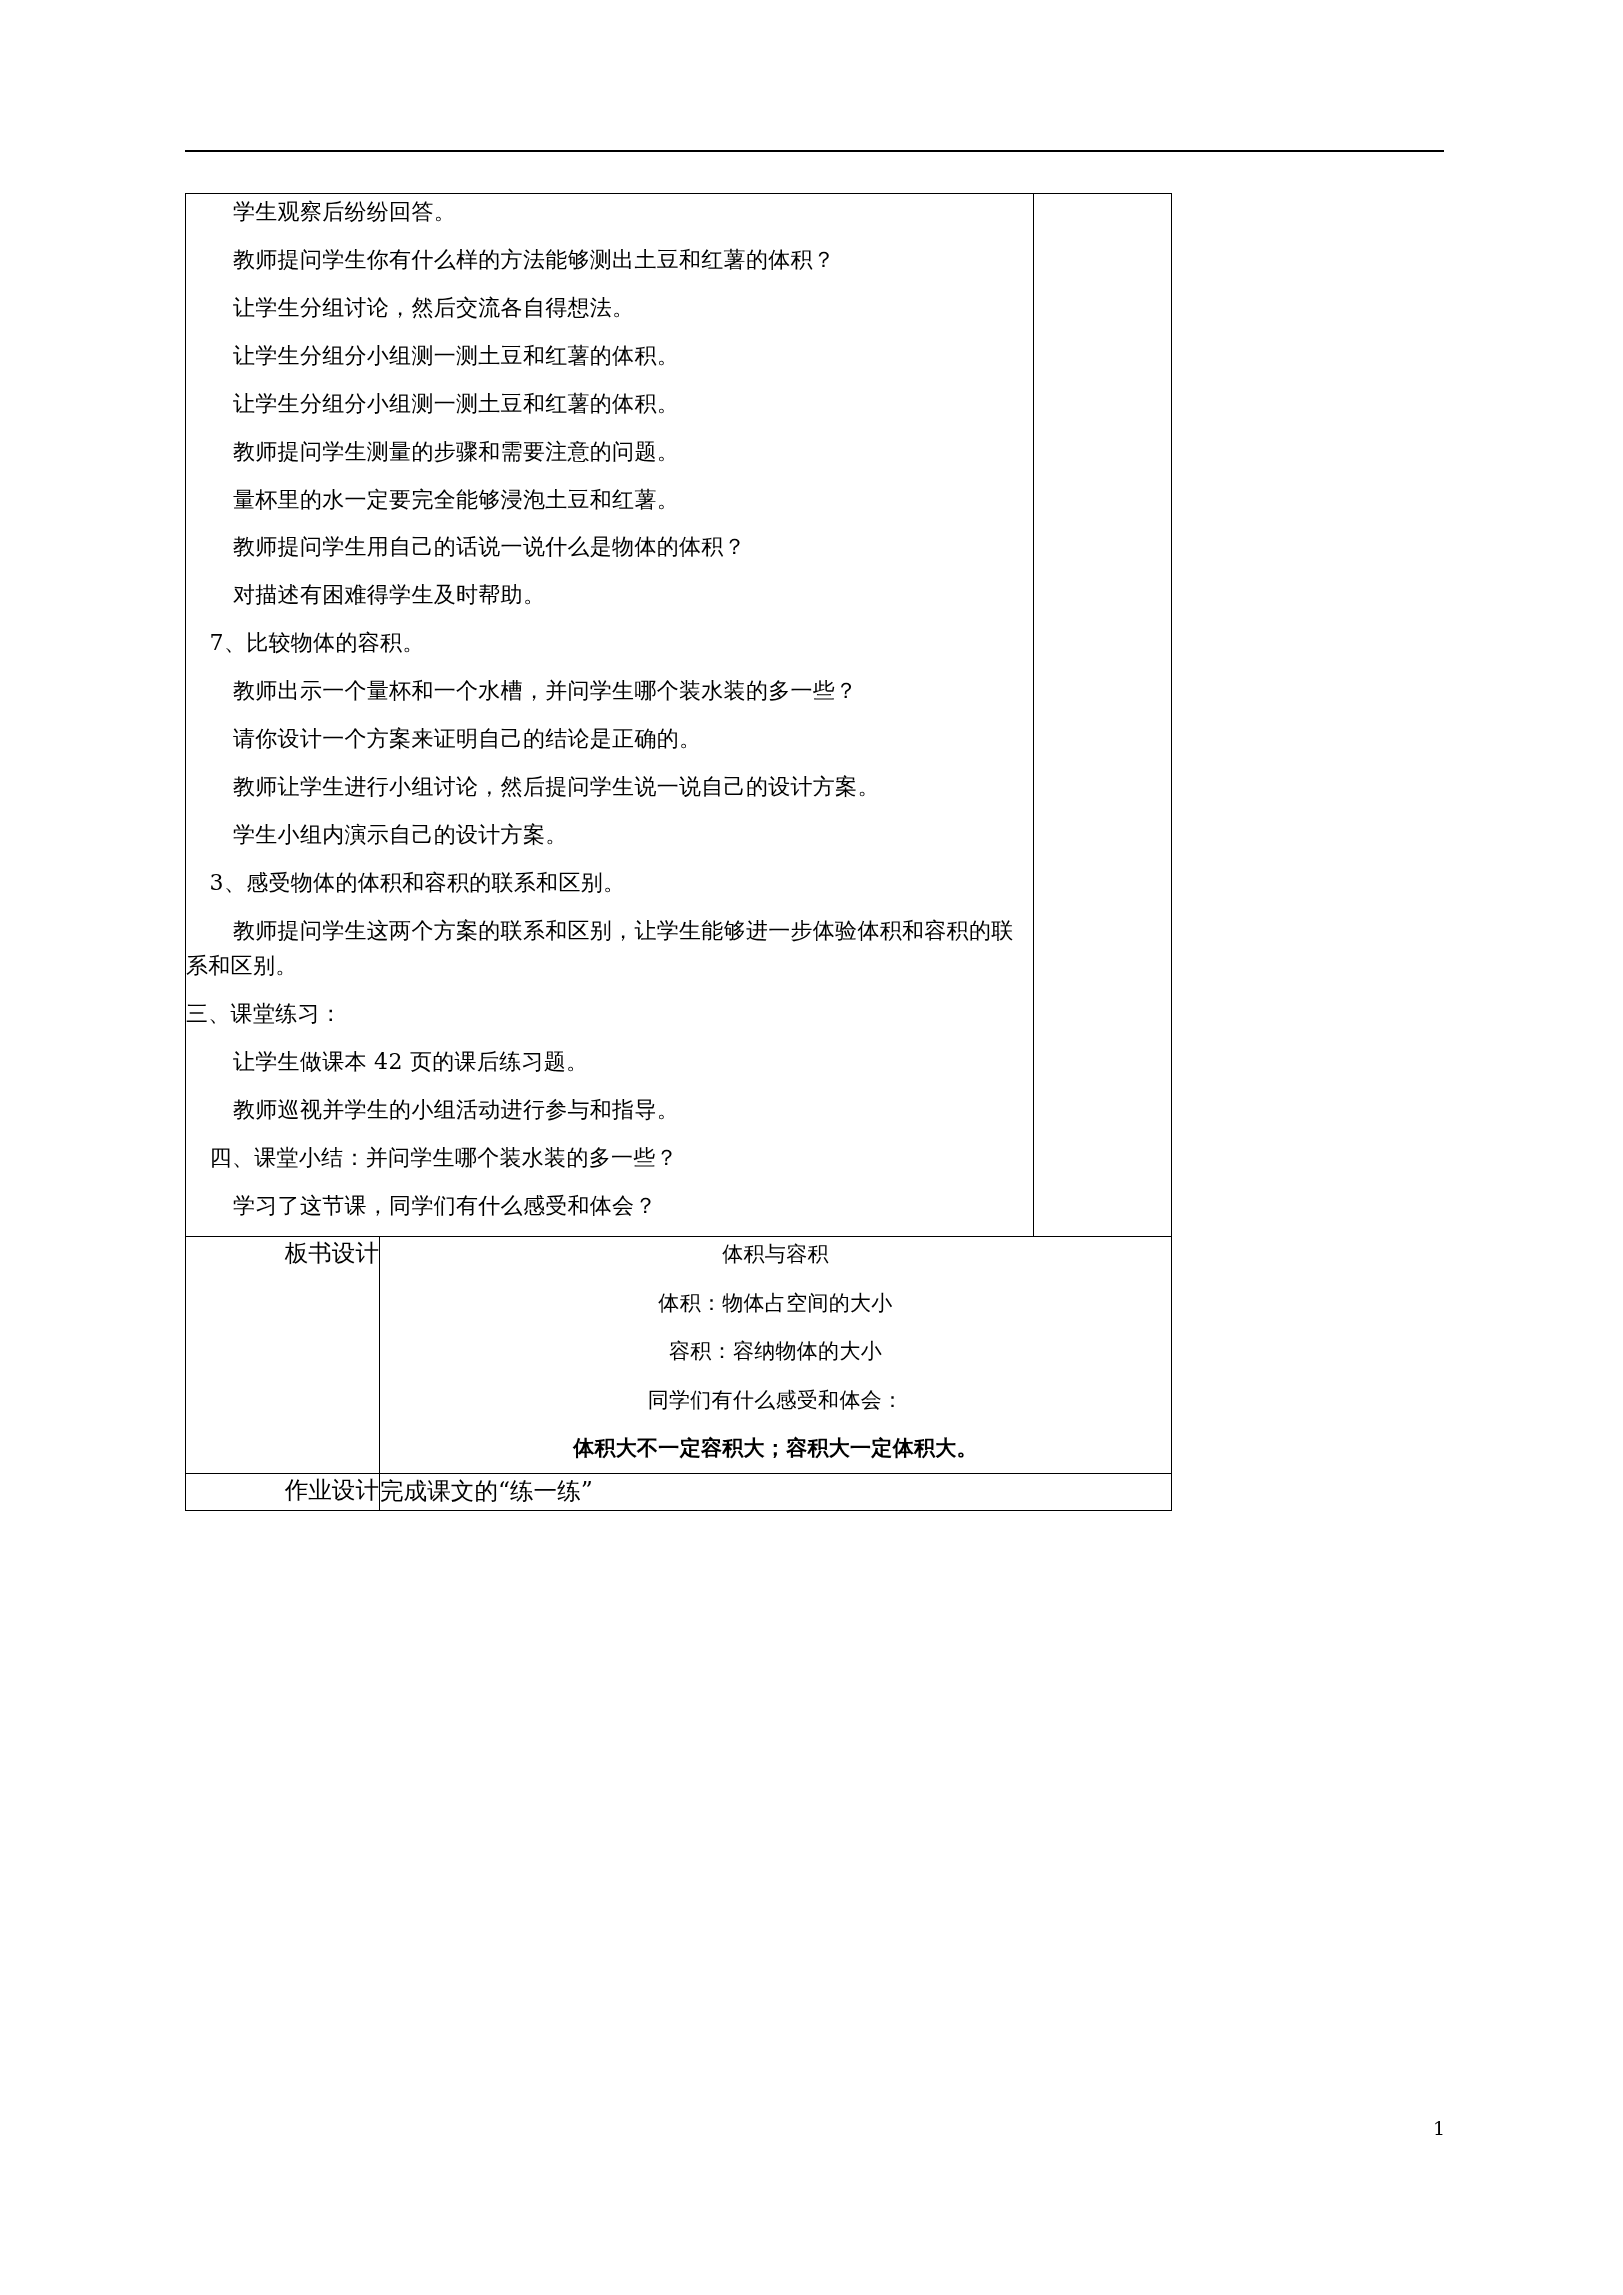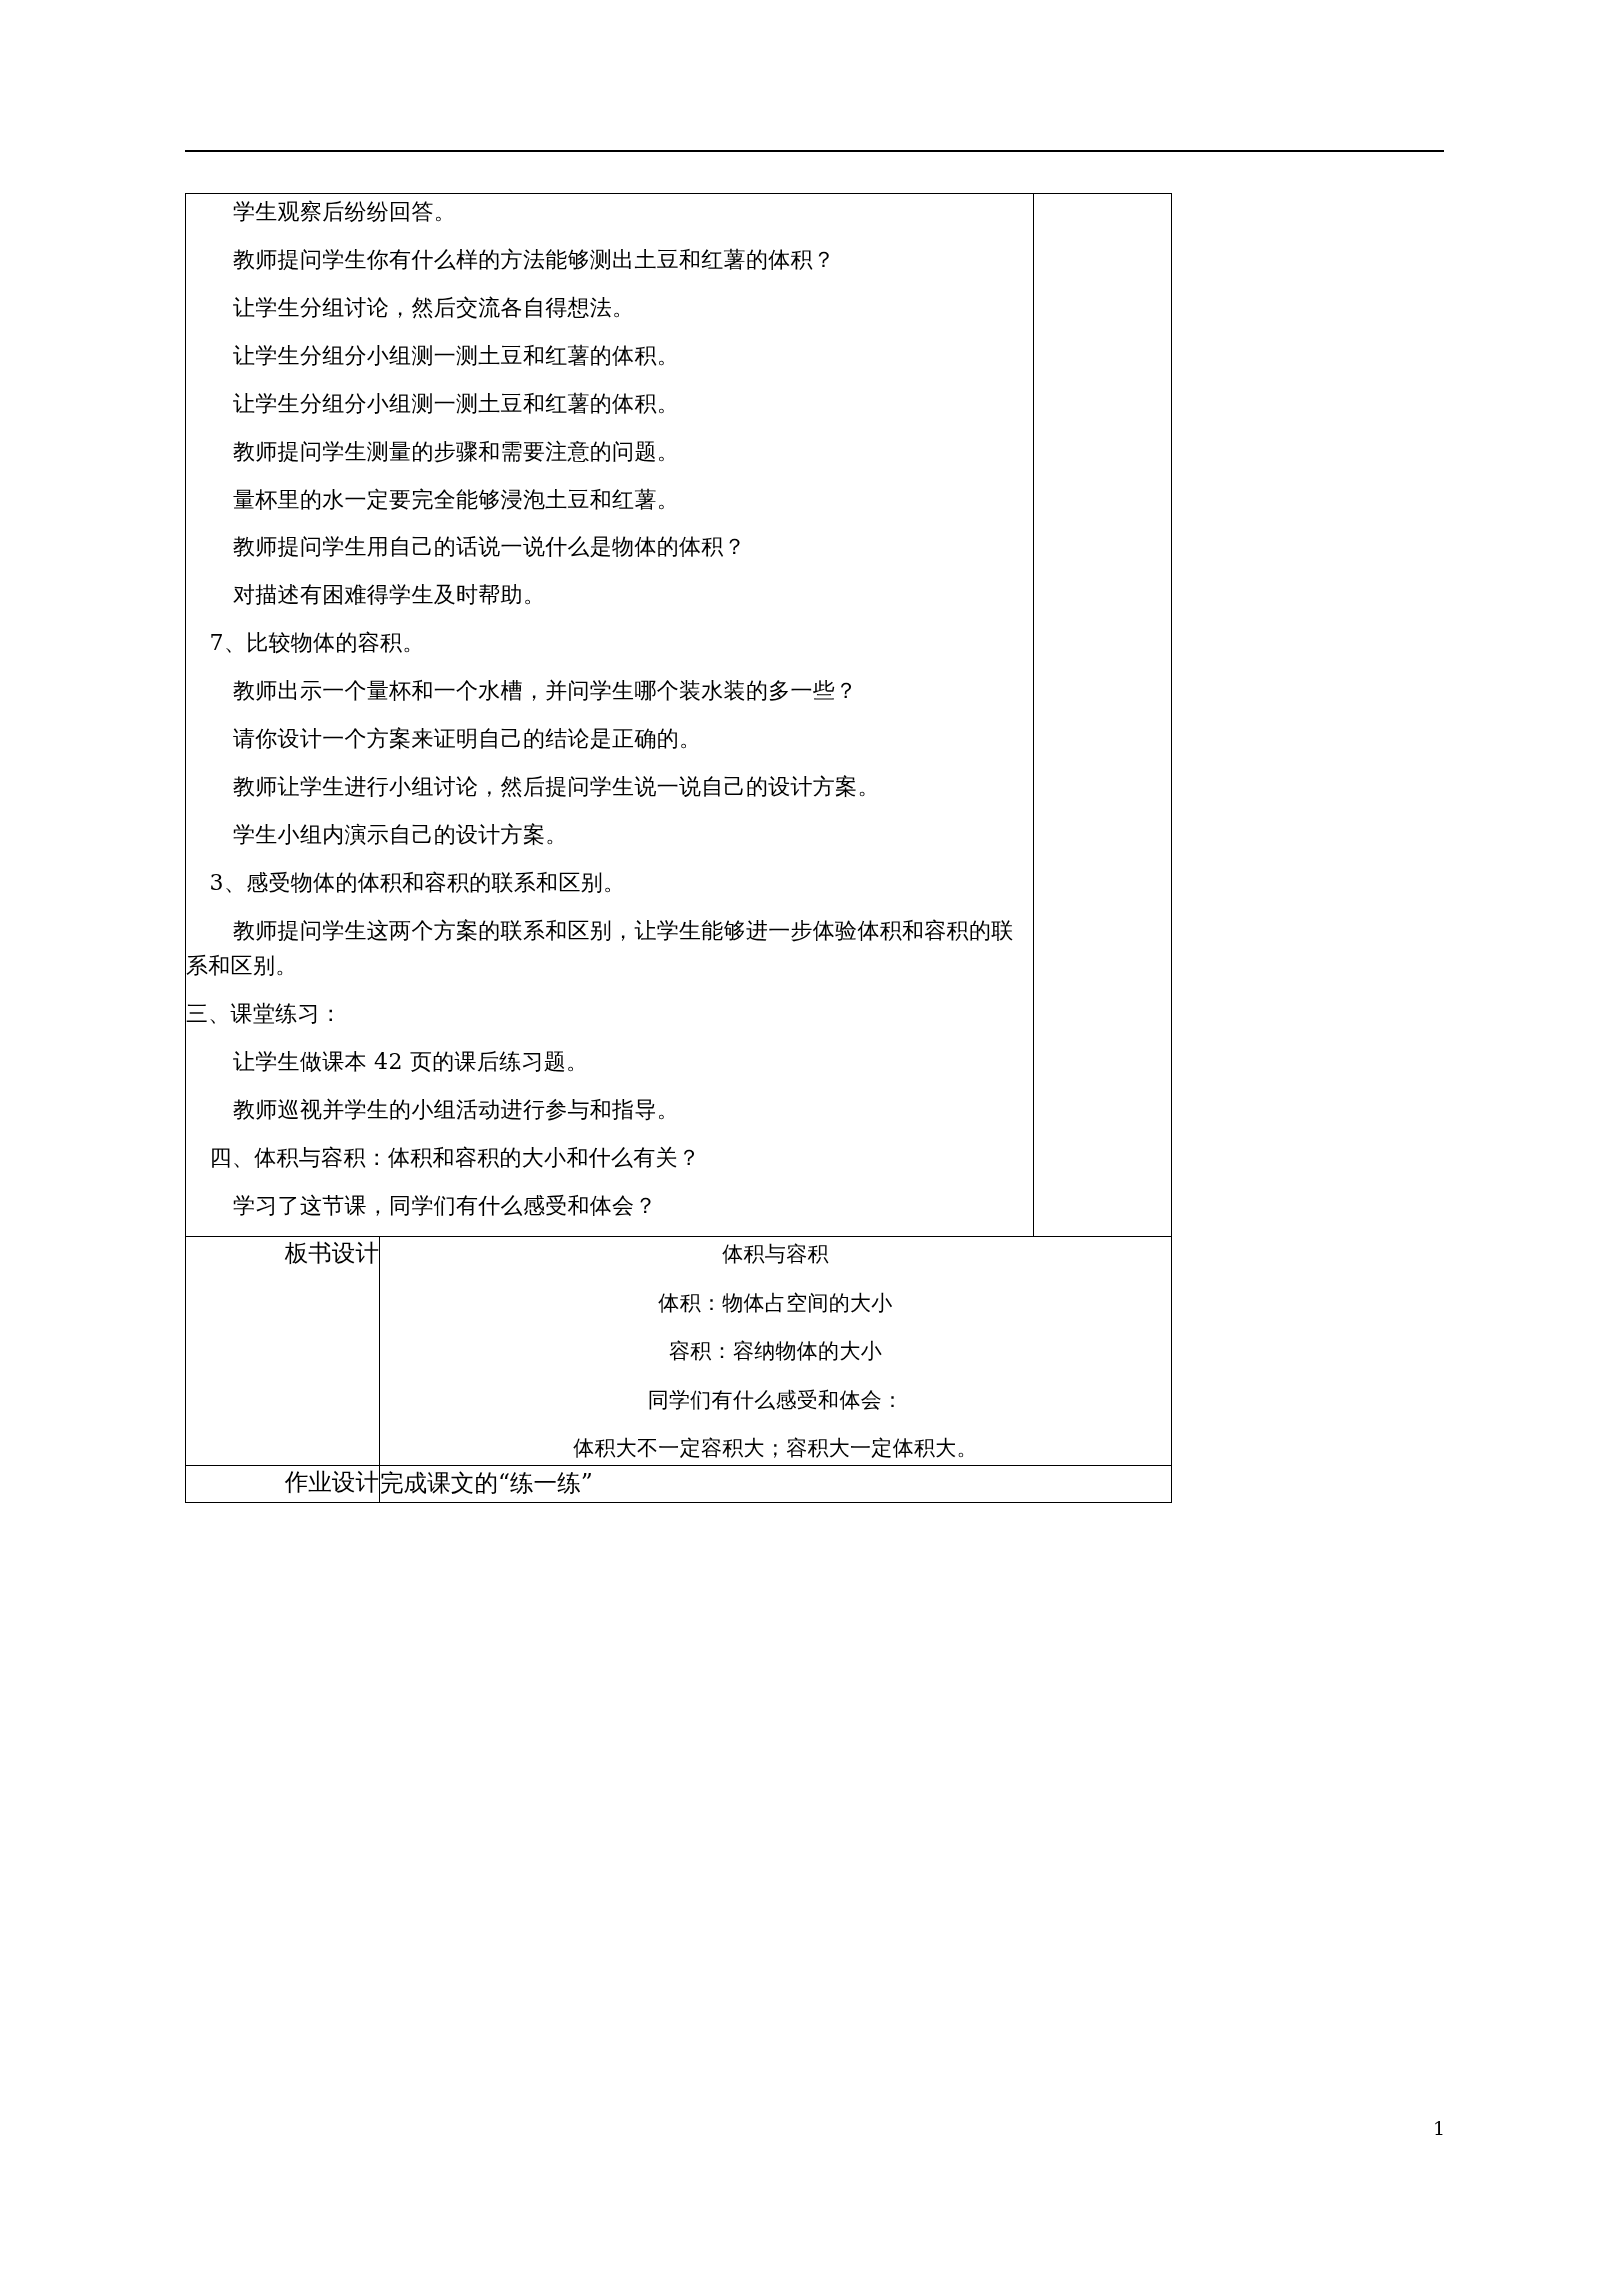--- a/index.html
+++ b/index.html
@@ -76,21 +76,21 @@
   .board-cell {
     padding: 19px 22.4px;
   }
   .board-line {
     font-size: 21px;
     line-height: 1.62;
     margin: 0 0 14.6px 0;
     text-align: center;
     letter-spacing: 0.3px;
   }
-  .board-line:last-child { margin-bottom: 0; }
+  .board-line:last-child { margin-bottom: 8px; font-weight: bold; }
   .hw-cell {
     padding: 14.6px 22.4px;
     font-size: 23.6px;
     line-height: 1.5;
   }
   .page-number {
     position: absolute;
     right: 178px;
     top: 2117px;
     font-size: 19px;
@@ -120,21 +120,21 @@
         <p class="para indent-small">7、比较物体的容积。</p>
         <p class="para">教师出示一个量杯和一个水槽，并问学生哪个装水装的多一些？</p>
         <p class="para">请你设计一个方案来证明自己的结论是正确的。</p>
         <p class="para">教师让学生进行小组讨论，然后提问学生说一说自己的设计方案。</p>
         <p class="para">学生小组内演示自己的设计方案。</p>
         <p class="para indent-small">3、感受物体的体积和容积的联系和区别。</p>
         <p class="para wrap">教师提问学生这两个方案的联系和区别，让学生能够进一步体验体积和容积的联系和区别。</p>
         <p class="para no-indent">三、课堂练习：</p>
         <p class="para">让学生做课本 42 页的课后练习题。</p>
         <p class="para">教师巡视并学生的小组活动进行参与和指导。</p>
-        <p class="para indent-small">四、体积与容积：体积和容积的大小和什么有关？</p>
+        <p class="para indent-small">四、课堂小结：并问学生哪个装水装的多一些？</p>
         <p class="para">学习了这节课，同学们有什么感受和体会？</p>
       </td>
       <td class="side-cell"></td>
     </tr>
     <tr>
       <td class="label-cell">板书设计</td>
       <td class="board-cell" colspan="2">
         <p class="board-line">体积与容积</p>
         <p class="board-line">体积：物体占空间的大小</p>
         <p class="board-line">容积：容纳物体的大小</p>

